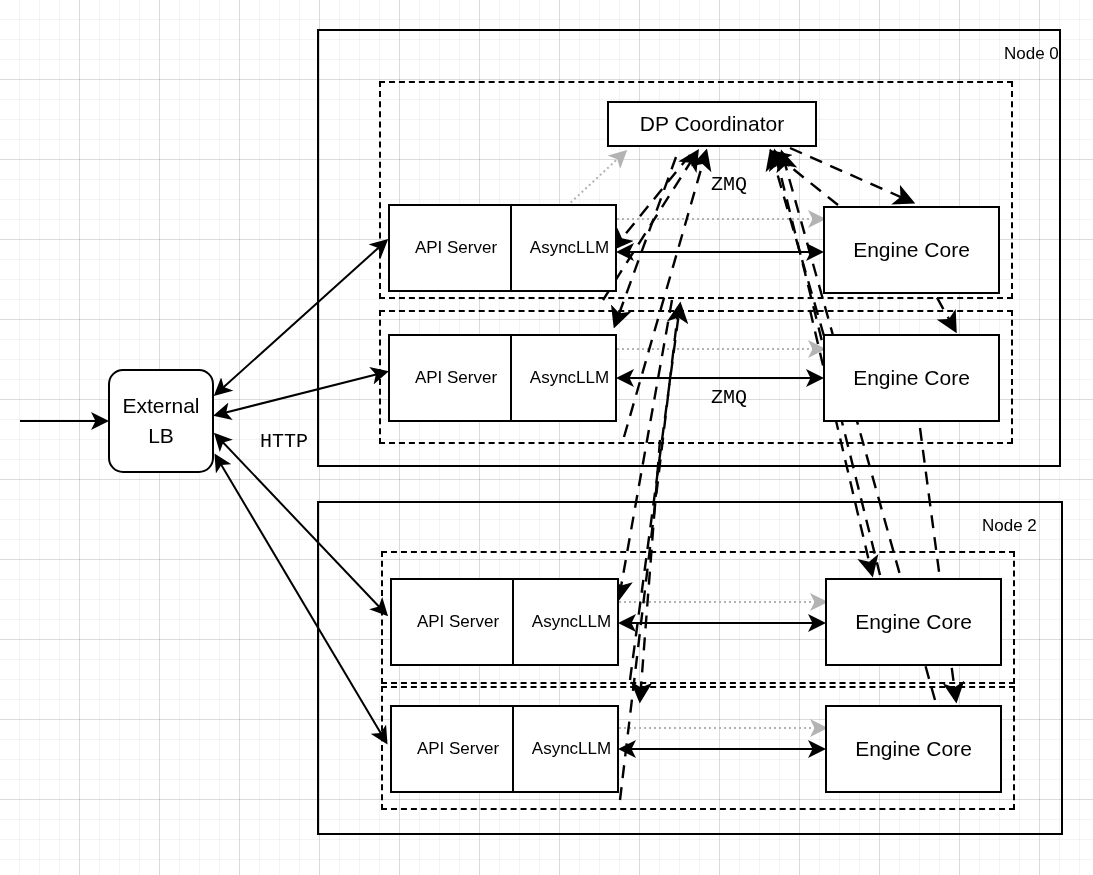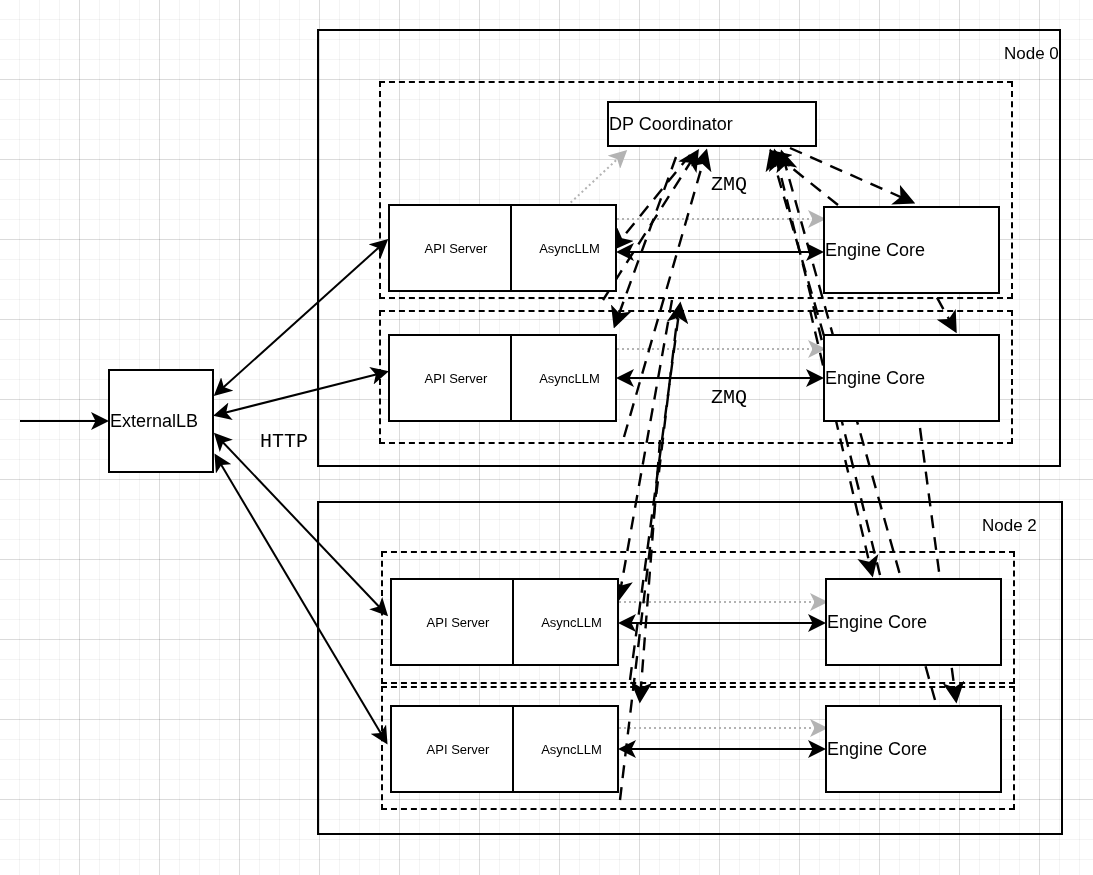--- a/index.html
+++ b/index.html
@@ -41,38 +41,39 @@
     background: transparent;
     box-sizing: border-box;
   }
   .solid-box {
     position: absolute;
     border: 2px solid #000;
     background: #ffffff;
     box-sizing: border-box;
     display: flex;
     align-items: center;
-    font-size: 18px;
+    justify-content: center;
+    font-size: 21px;
     color: #000;
     font-family: "Liberation Sans", sans-serif;
     white-space: nowrap;
   }
   .split-box {
     position: absolute;
     border: 2px solid #000;
     background: #ffffff;
     box-sizing: border-box;
     display: flex;
     flex-direction: row;
   }
   .split-half {
     display: flex;
     align-items: center;
     justify-content: center;
-    font-size: 13px;
+    font-size: 17px;
     color: #000;
     font-family: "Liberation Sans", sans-serif;
     white-space: nowrap;
     box-sizing: border-box;
     padding-left: 12px;
   }
   .split-half.left {
     flex: 0 0 122px;
     border-right: 2px solid #000;
   }
@@ -210,20 +211,20 @@
 
   <div class="split-box" style="left:390px; top:705px; width:229px; height:88px;">
     <div class="split-half left">API Server</div>
     <div class="split-half right">AsyncLLM</div>
   </div>
 
   <div class="solid-box" style="left:825px; top:705px; width:177px; height:88px;">
     <span>Engine Core</span>
   </div>
 
-  <div class="solid-box" style="left:108px; top:369px; width:106px; height:104px; flex-direction:row; line-height:1.45;">
+  <div class="solid-box" style="left:108px; top:369px; width:106px; height:104px; flex-direction:column; line-height:1.45;border-radius:15px;">
     <span>External</span>
     <span>LB</span>
   </div>
 
   <div class="edge-label" style="left:260px; top:430px;">HTTP</div>
 
 </div>
 
 </body></html>

